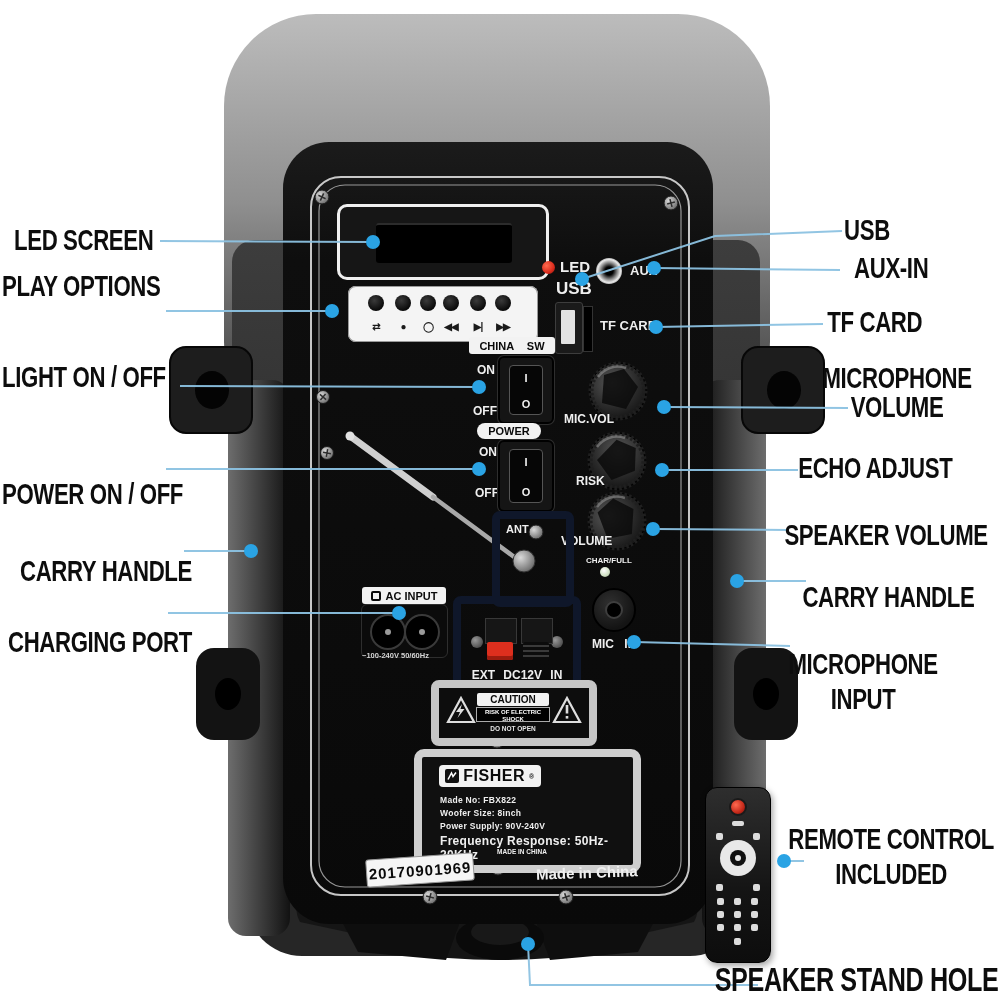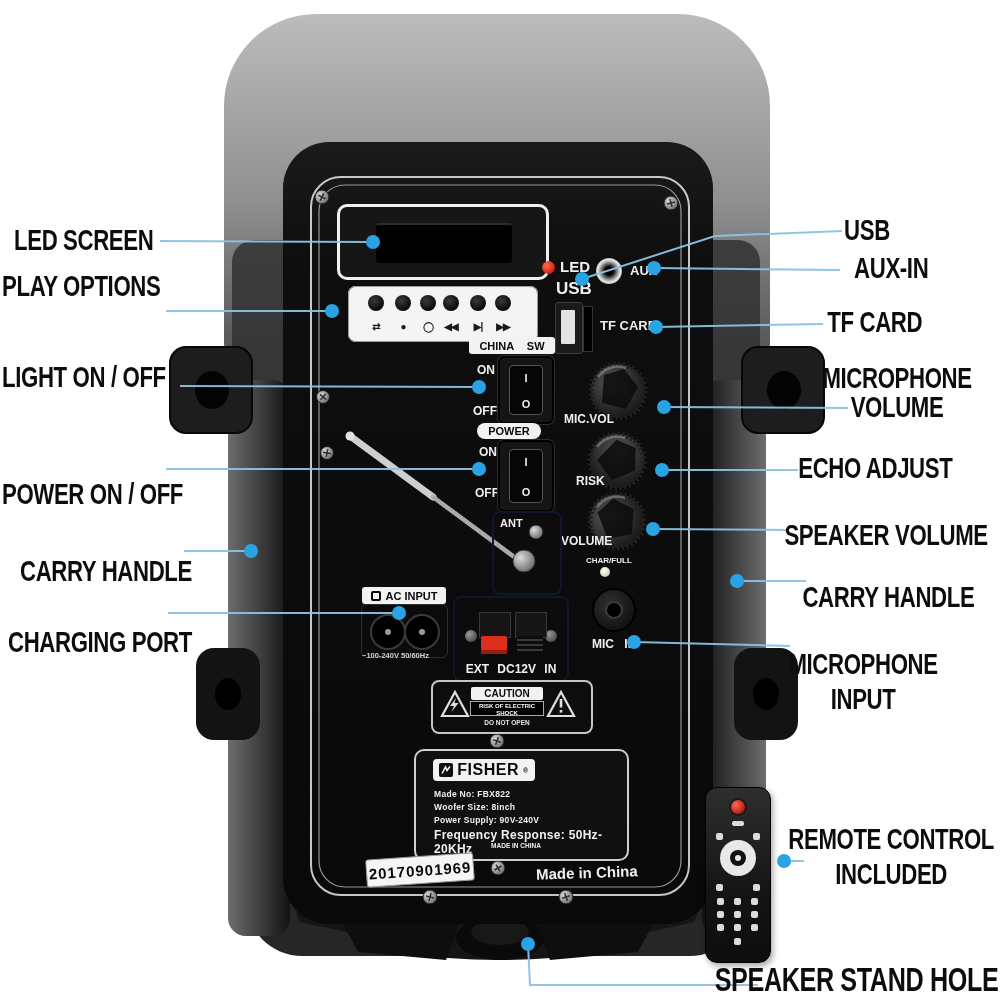--- a/index.html
+++ b/index.html
@@ -21,21 +21,21 @@
   .rocker .in{position:absolute;left:9px;top:7px;right:9px;bottom:7px;background:#060606;
               border:1px solid #555;border-radius:4px;}
   .rocker .i{position:absolute;left:50%;transform:translateX(-50%);top:6px;color:#f0f0f0;font-size:11px;font-weight:bold;}
   .rocker .o{position:absolute;left:50%;transform:translateX(-50%);bottom:4px;color:#f0f0f0;font-size:11px;font-weight:bold;}
   .dot-red{position:absolute;border-radius:50%;background:radial-gradient(circle at 35% 35%,#ff6a4e,#d92b1c 60%,#7e120a);}
   .knoblabel{font-size:12px;}
   .jack{position:absolute;border-radius:50%;}
   .playstrip{position:absolute;background:#f4f4f4;border-radius:8px;box-shadow:0 0 0 1px #999 inset;}
   .pbtn{position:absolute;width:16px;height:16px;border-radius:50%;background:radial-gradient(circle at 40% 35%,#3a3a3a,#0a0a0a 70%);transform:translate(-50%,-50%);}
   .psym{position:absolute;transform:translate(-50%,-50%);font-size:10px;font-weight:bold;color:#1a1a1a;letter-spacing:-1px;white-space:nowrap;}
-  .wbox{position:absolute;border:2px solid #0f172a;border-radius:8px;}
+  .wbox{position:absolute;border:8px solid #0f172a;border-radius:8px;}
   .remote{position:absolute;background:linear-gradient(180deg,#2e2e2e,#141414 60%,#0d0d0d);
           border-radius:12px;border:1px solid #000;box-shadow:2px 3px 6px rgba(0,0,0,.35);}
   .rbtn{position:absolute;background:#dcdcdc;border-radius:2px;}
 </style>
 </head>
 <body>
 
 <div class="scene">
 
   <svg class="layer" width="1000" height="1000" viewBox="0 0 1000 1000">
@@ -271,21 +271,21 @@
   <div class="wbox" style="left:453px;top:596px;width:112px;height:82px;">
     <div class="abs" style="left:10px;top:32px;width:12px;height:12px;border-radius:50%;background:radial-gradient(circle at 35% 35%,#999,#333);"></div>
     <div class="abs" style="left:90px;top:32px;width:12px;height:12px;border-radius:50%;background:radial-gradient(circle at 35% 35%,#999,#333);"></div>
     <div class="abs" style="left:24px;top:14px;width:30px;height:24px;background:#161616;border:1px solid #383838;"></div>
     <div class="abs" style="left:26px;top:38px;width:26px;height:18px;background:#dd2f1e;border-radius:2px;box-shadow:inset 0 -4px 0 #9c1c0f;"></div>
     <div class="abs" style="left:60px;top:14px;width:30px;height:24px;background:#161616;border:1px solid #383838;"></div>
     <div class="abs" style="left:62px;top:38px;width:26px;height:18px;background:repeating-linear-gradient(0deg,#0c0c0c 0 3px,#3a3a3a 3px 5px);border-radius:2px;"></div>
     <span class="pt" style="left:0;right:0;bottom:4px;text-align:center;font-size:12px;word-spacing:5px;">EXT DC12V IN</span>
   </div>
 
-  <div class="wbox" style="left:431px;top:680px;width:150px;height:50px;border-color:#c6c6c6;background:#0d0d0d;padding-left:8px;">
+  <div class="wbox" style="left:431px;top:680px;width:150px;height:50px;border-color:#c6c6c6;background:#0d0d0d;">
     <svg class="abs" style="left:7px;top:8px;" width="30" height="28" viewBox="0 0 30 28">
       <path d="M15,2 L28,26 L2,26 Z" fill="none" stroke="#dedede" stroke-width="2.2"></path>
       <path d="M16,8 L10,16 h4 l-2.5,6 7,-9 h-4 z" fill="#dedede"></path>
     </svg>
     <svg class="abs" style="left:113px;top:8px;" width="30" height="28" viewBox="0 0 30 28">
       <path d="M15,2 L28,26 L2,26 Z" fill="none" stroke="#dedede" stroke-width="2.2"></path>
       <rect x="13.7" y="9" width="2.6" height="8.5" fill="#dedede"></rect>
       <rect x="13.7" y="20" width="2.6" height="2.6" fill="#dedede"></rect>
     </svg>
     <div class="pill" style="left:38px;top:5px;width:72px;height:13px;font-size:10px;border-radius:2px;">

